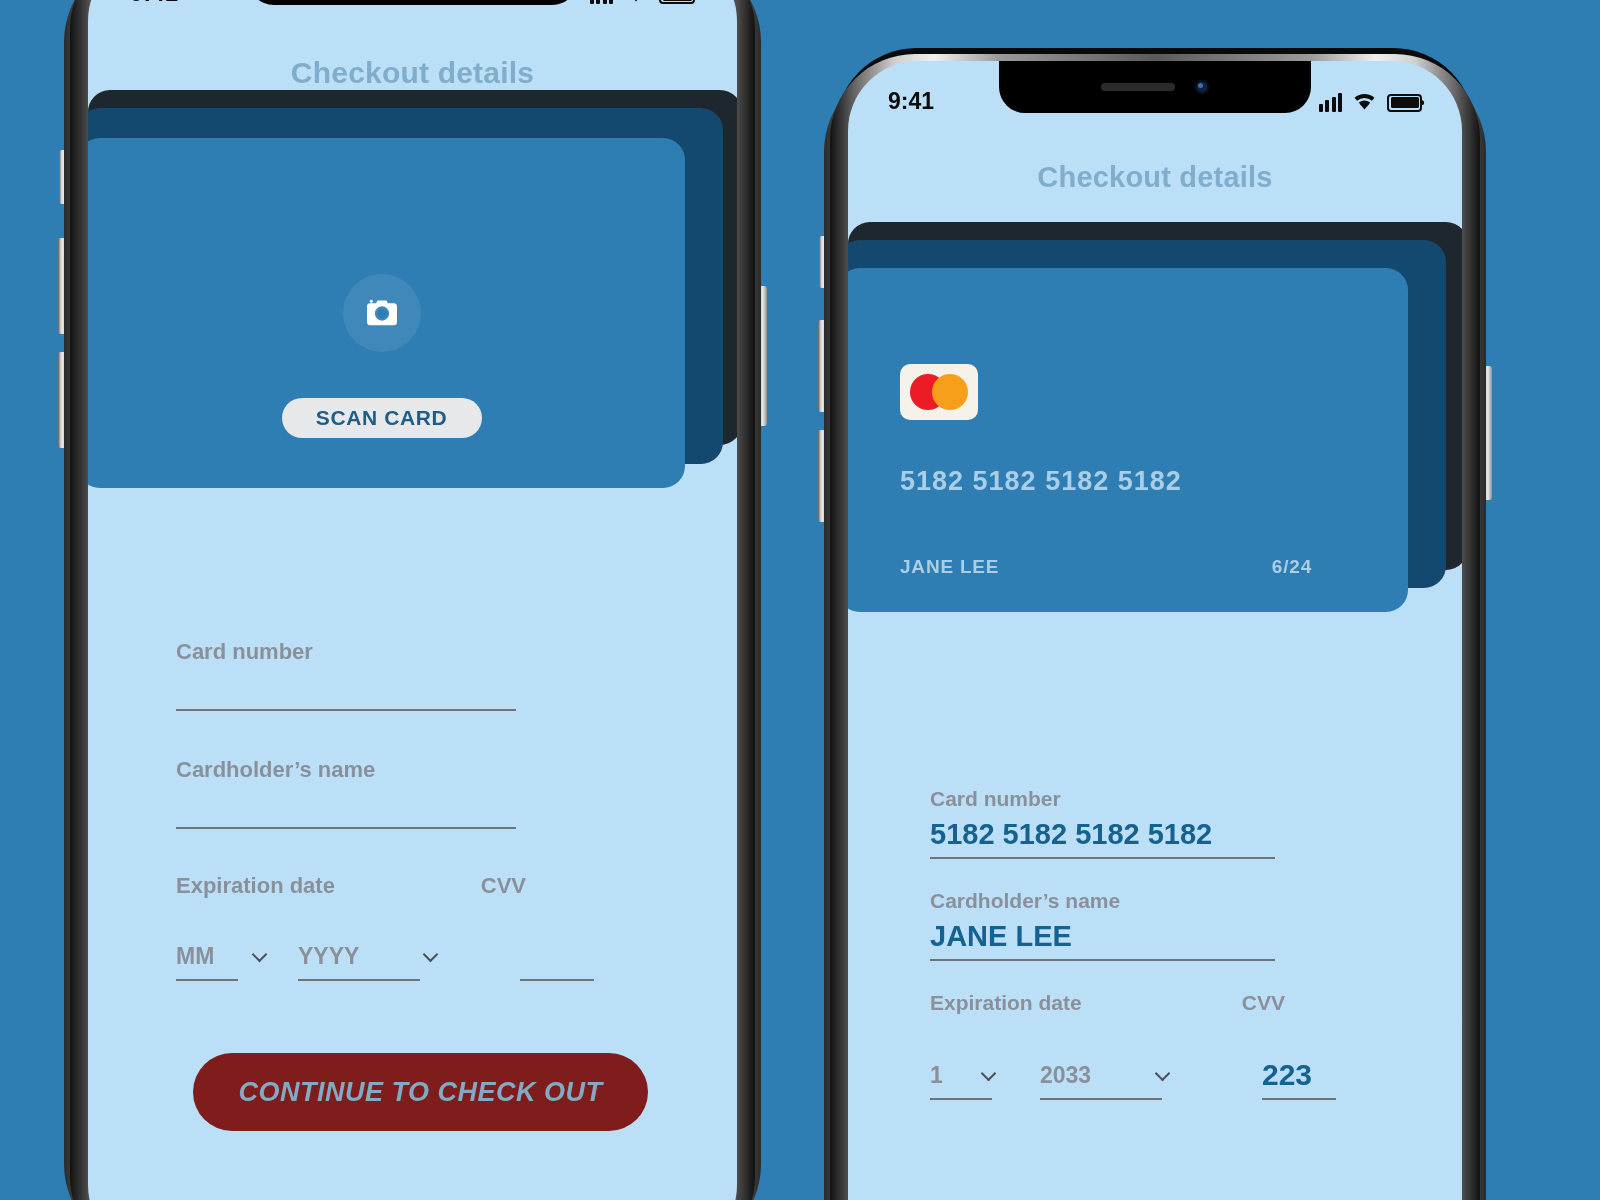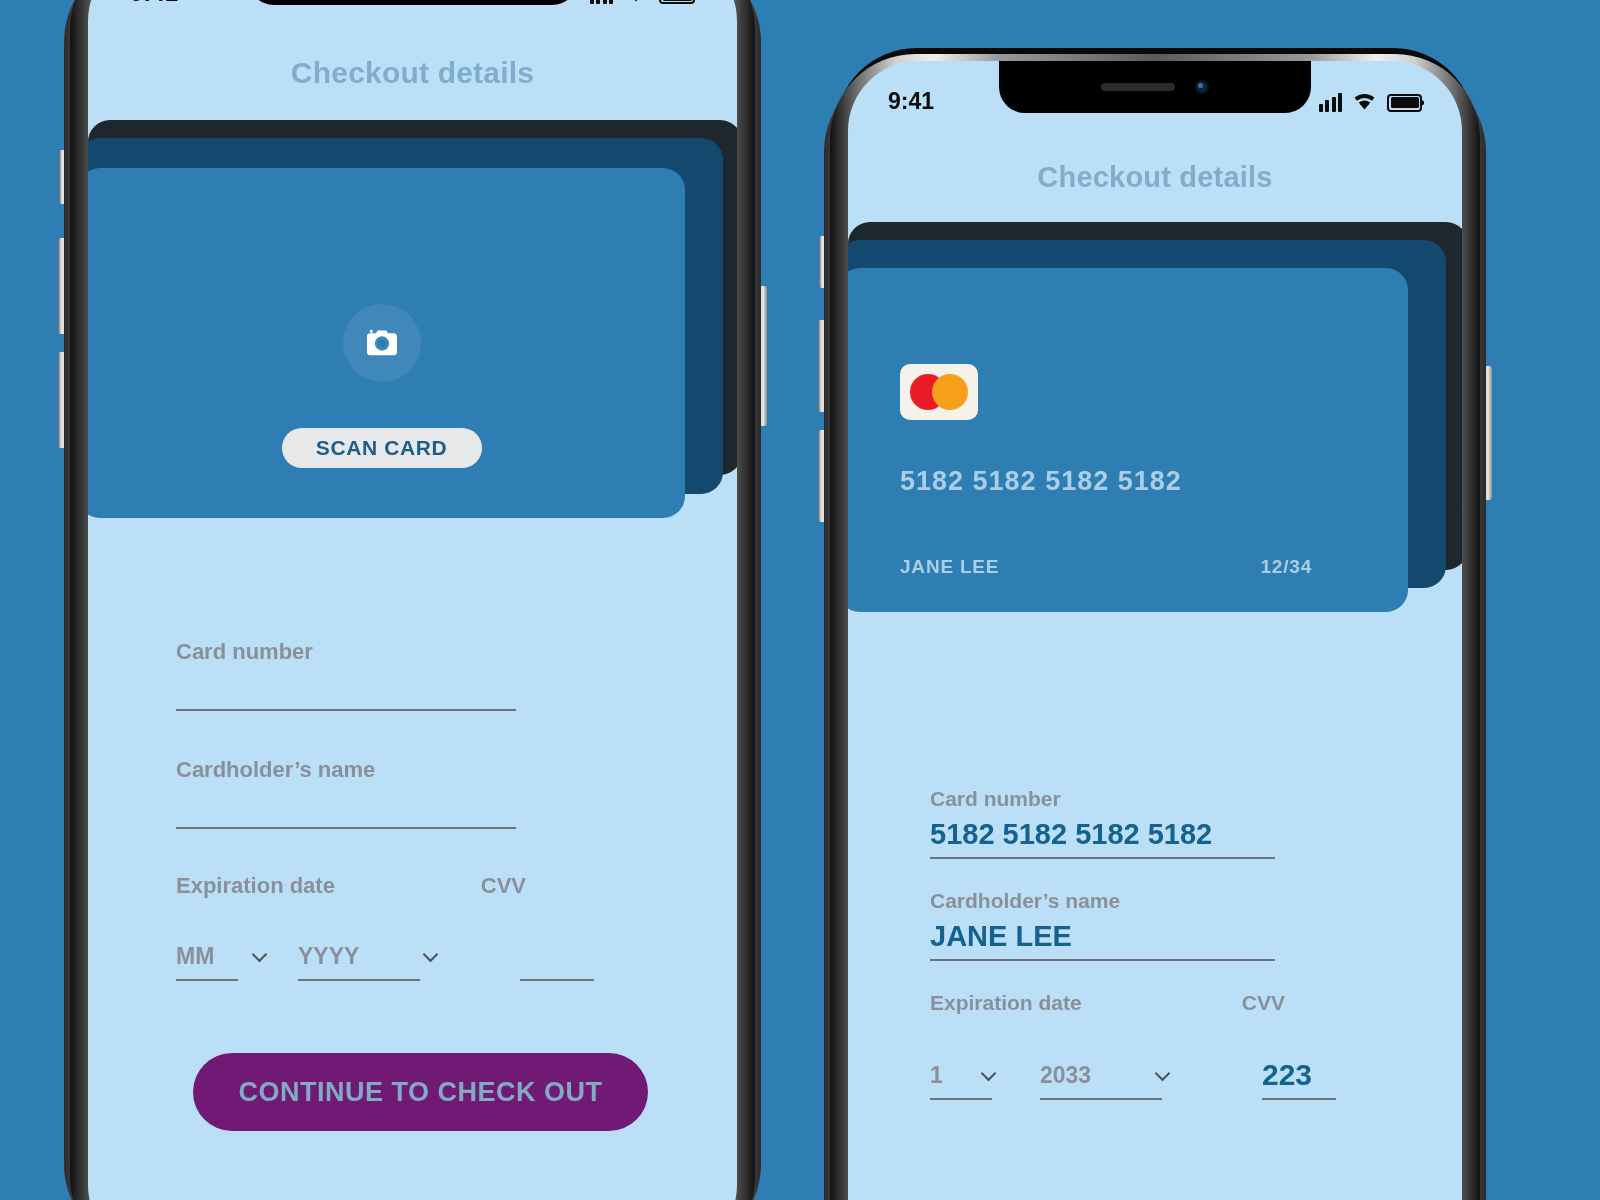--- a/index.html
+++ b/index.html
@@ -165,42 +165,43 @@
 
   .row { display:flex; align-items:flex-end; }
   .sel { position:relative; display:flex; align-items:center;gap:28px; }
   .sel .sel-text { color:#8a9099; font-weight:bold; }
   .chev { display:inline-block; border-style:solid;
           border-color:#4c5157; border-width:0 0 2.6px 2.6px;
           transform:rotate(-45deg); }
 
   .cta {
     position:absolute;
-    background:#701a75;
+    background:#7f1d1d;
     border-radius:999px;
     display:flex; align-items:center; justify-content:center;
     color:#82aac4; font-weight:bold;
     border:none;
     letter-spacing:0.5px;
+    font-style:italic;
   }
 
   
   #phone-left {
     left:75px; top:-62px; width:675px; height:1330px;
     z-index:3;
   }
   #phone-left .notch { width:330px; height:54px; }
   #phone-left .statusbar { padding:24px 42px 0 42px; height:60px; font-size:24px; }
   #phone-left .bars i:nth-child(1){height:8px}
   #phone-left .bars i:nth-child(2){height:12px}
   #phone-left .bars i:nth-child(3){height:16px}
   #phone-left .bars i:nth-child(4){height:20px}
   #phone-left .batt { width:36px; height:19px; }
   #phone-left .page-title { margin-top:105px; font-size:30px; }
-  #phone-left .card-stack { margin-top:30px; height:400px; }
+  #phone-left .card-stack { height:400px; }
   #phone-left .card-back  { left:0; right:-5px; top:0;  height:355px; }
   #phone-left .card-mid   { left:-10px; right:14px; top:18px; height:356px; }
   #phone-left .card-front { left:-10px; right:52px; top:48px; height:350px; }
   #phone-left .scan-wrap  { top:136px; }
   #phone-left .cam-circle { width:78px; height:78px; }
   #phone-left .cam-circle svg { width:40px; height:40px; }
   #phone-left .scan-btn   { margin-top:46px; width:200px; height:40px; font-size:21px; }
 
   #phone-left .form { top:688px; padding:0 84px 0 88px; }
   #phone-left .f-label { font-size:22px; }
@@ -412,21 +413,21 @@
           <span class="mc-circles">
             <span class="mc-red"></span>
             <span class="mc-orange"></span>
           </span>
         </div>
 
         <div class="card-num">5182  5182  5182  5182</div>
 
         <div class="card-foot">
           <span>JANE LEE</span>
-          <span>12/34</span>
+          <span>6/24</span>
         </div>
       </div>
     </div>
 
     <div class="form">
 
       <div class="field field-cn">
         <span class="f-label">Card number</span>
         <span class="f-value">5182 5182 5182 5182</span>
         <div class="f-line"></div>

